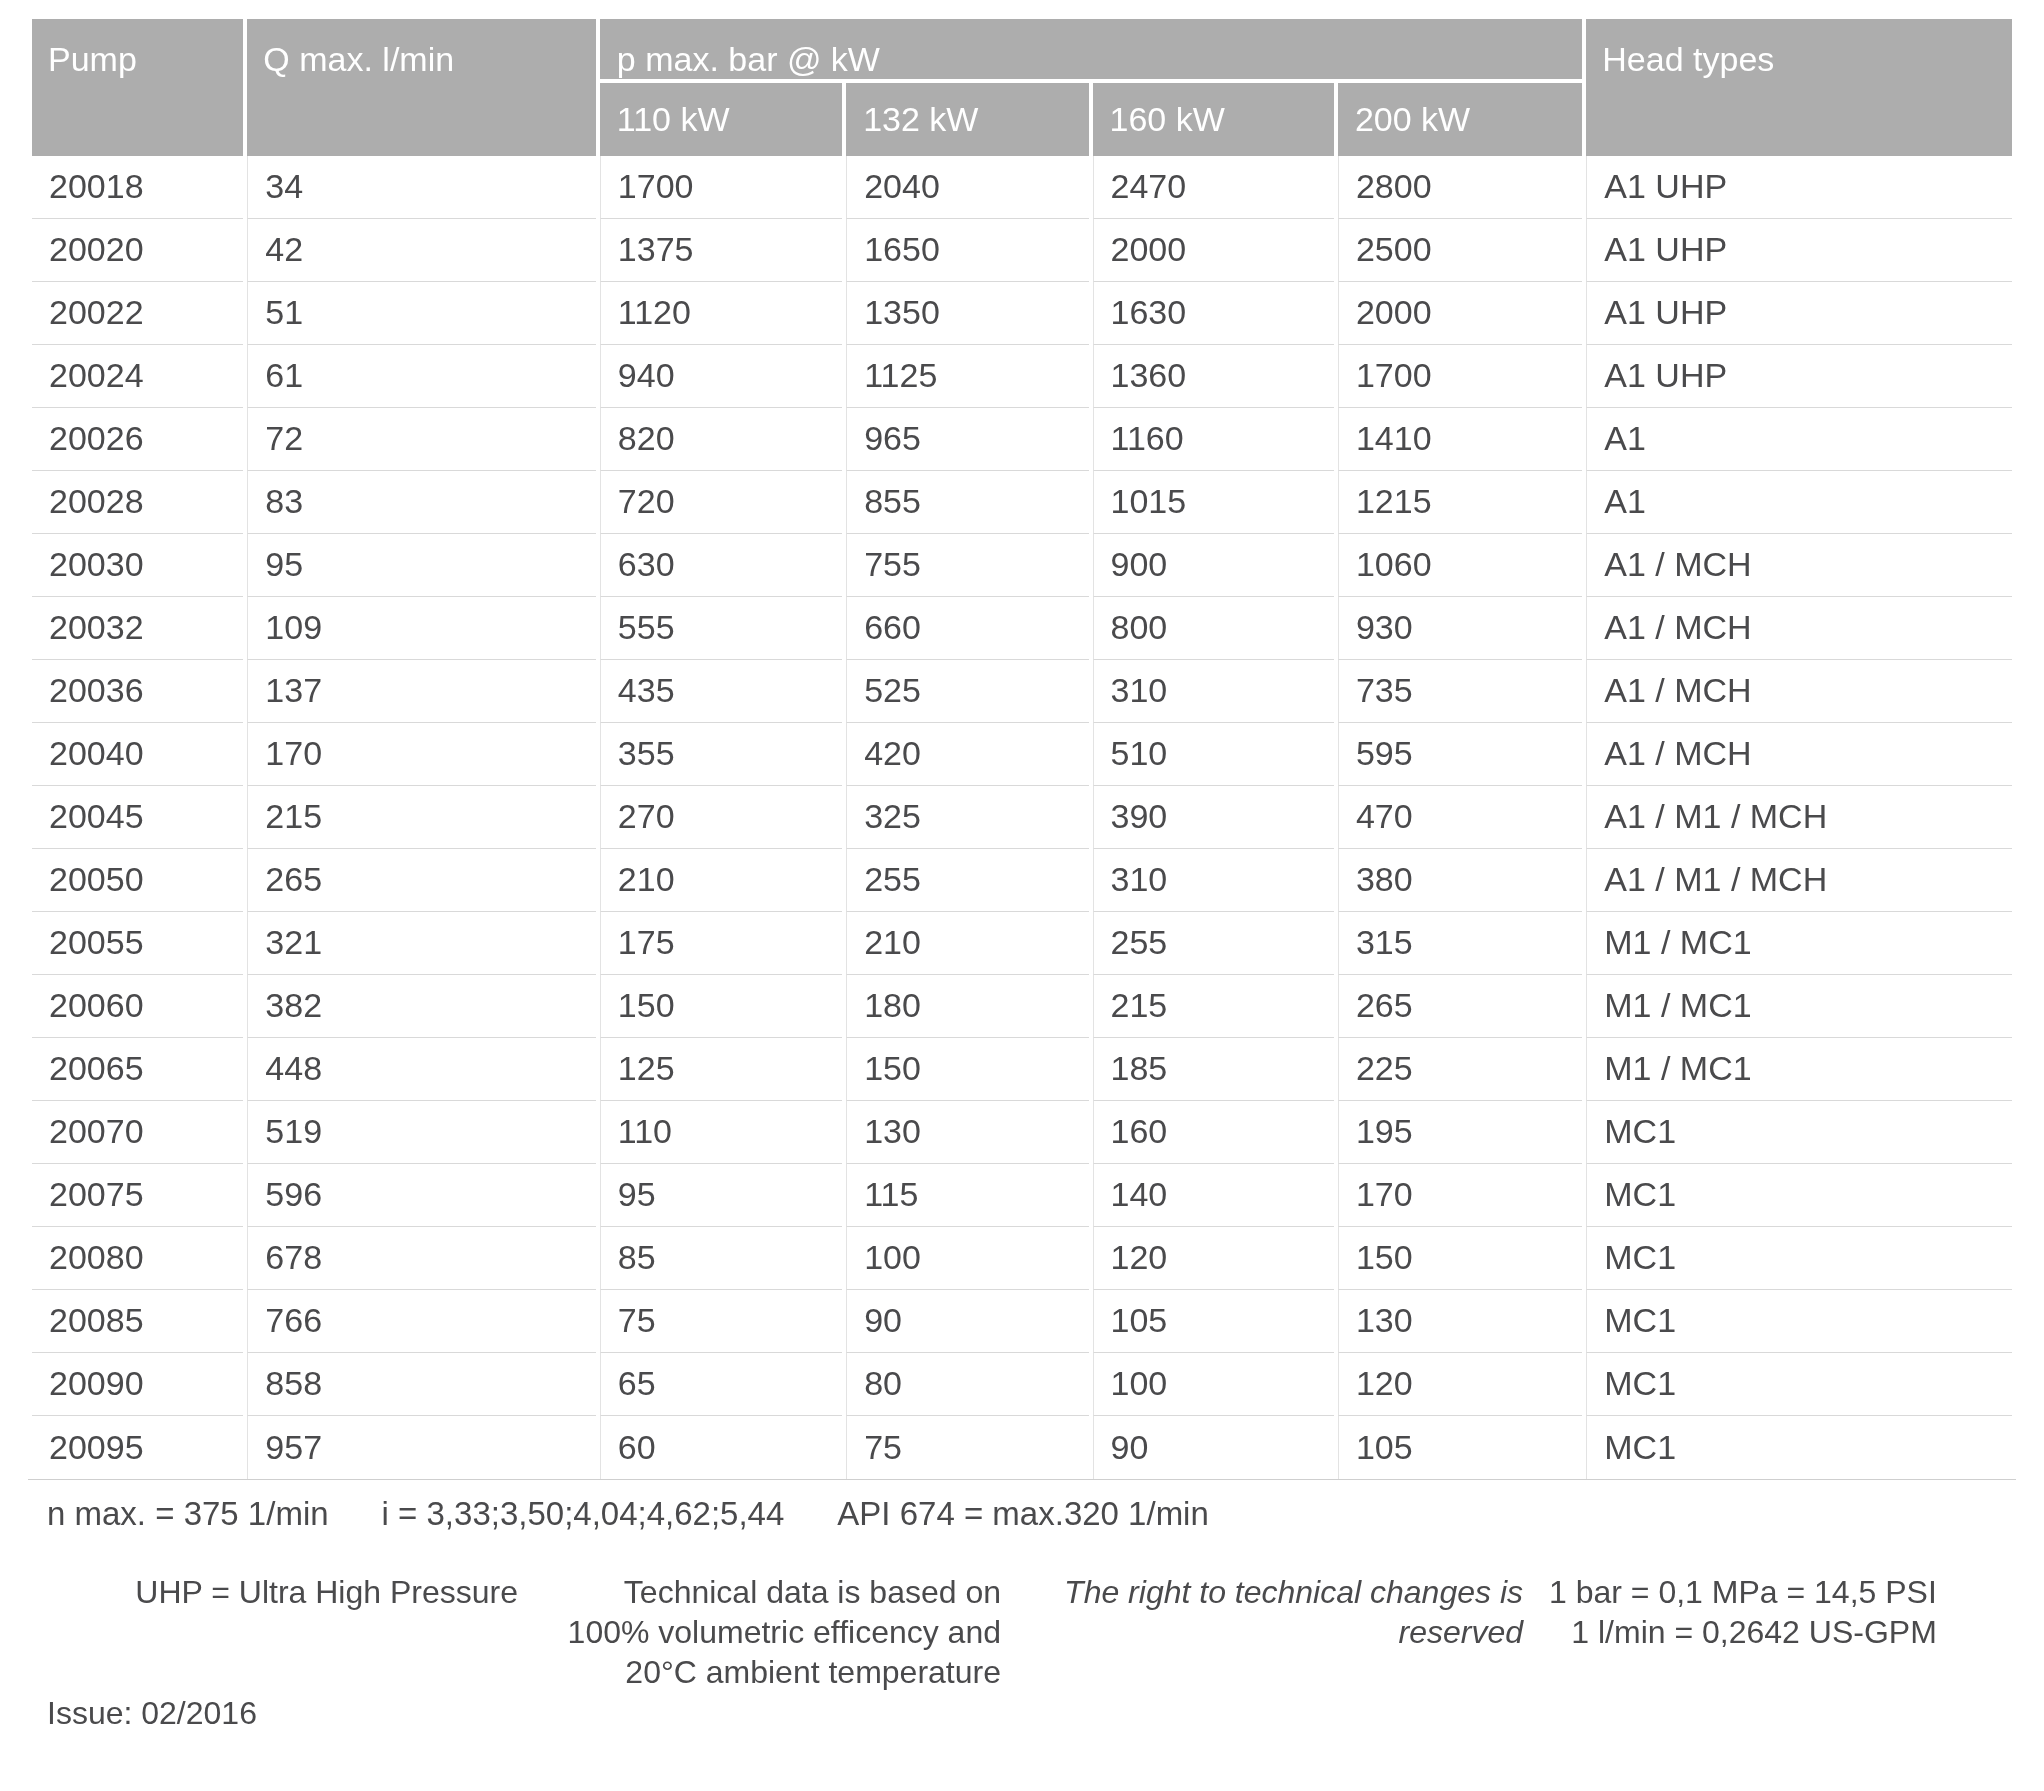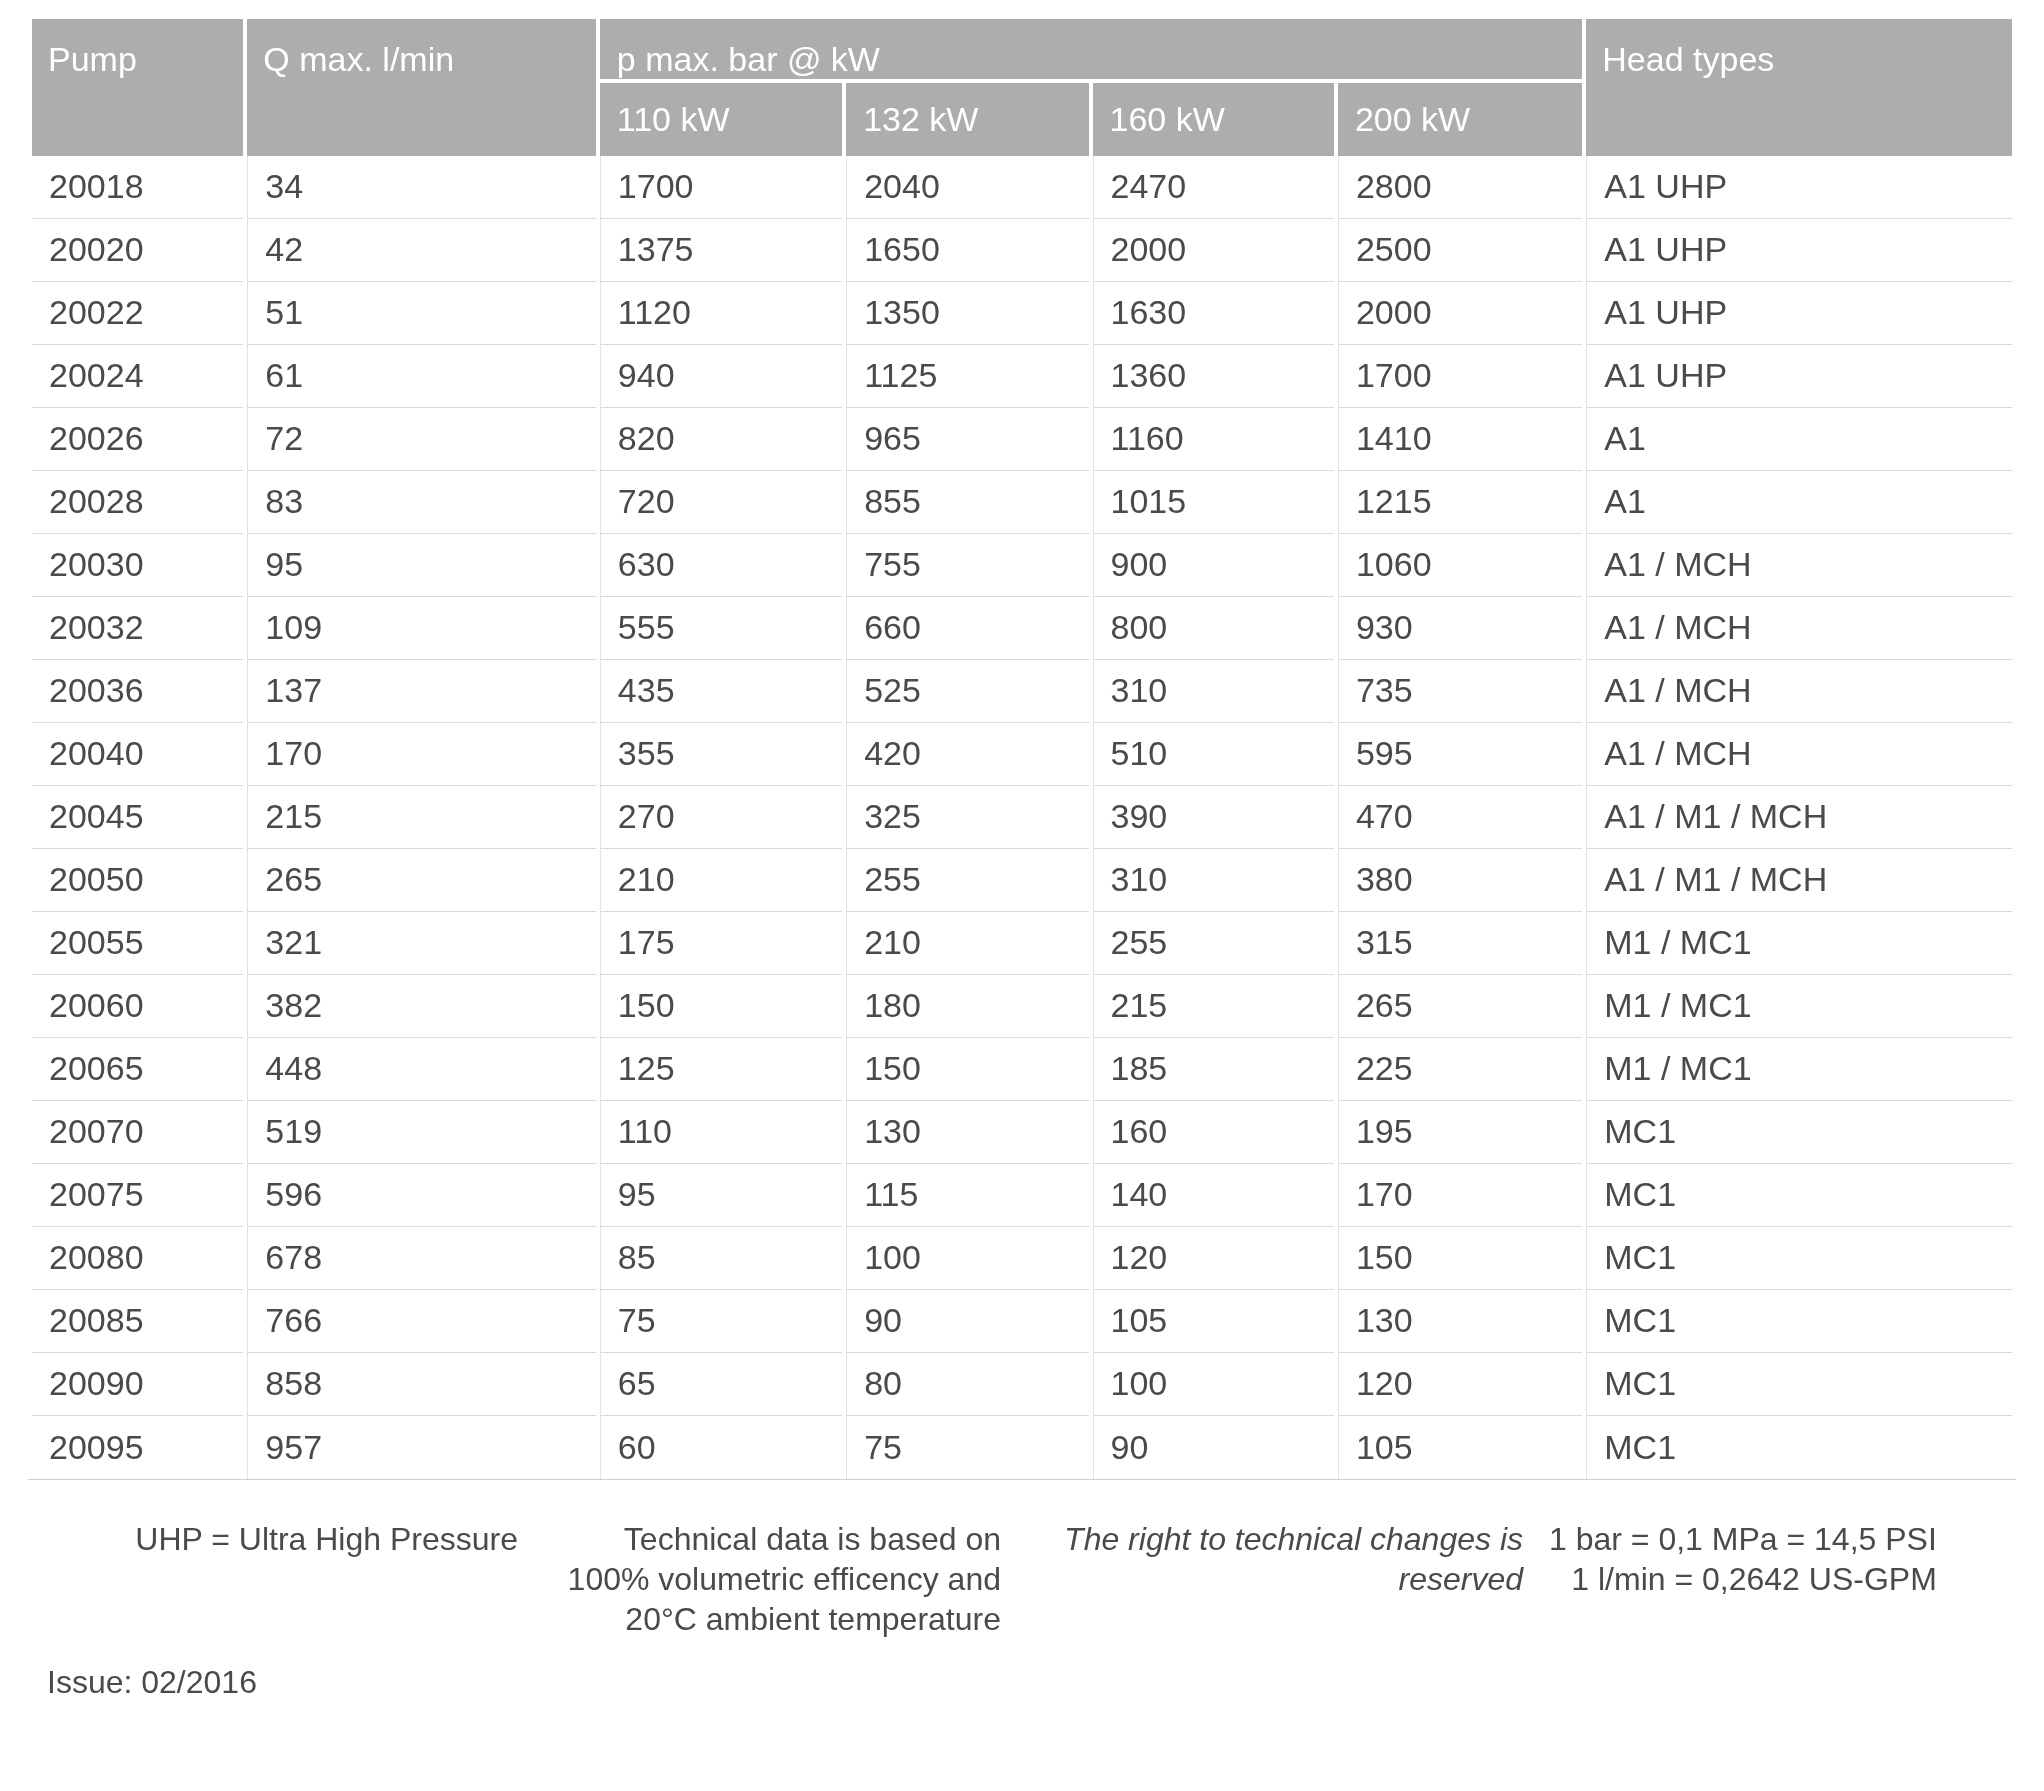--- a/index.html
+++ b/index.html
@@ -43,21 +43,21 @@
   }
   .notes span{margin-right:53px;}
   .footer{
     display:flex;margin:39px 0 0 19px;font-size:32px;line-height:1.25;
     color:var(--body-text);align-items:flex-start;text-align:right;
   }
   .f-col1{width:497px;padding-right:26px;}
   .f-col2{width:498px;padding-right:51px;margin-left:10px;}
   .f-col3{width:497px;padding-right:26px;font-style:italic;}
   .f-col4{width:auto;}
-  .issue{margin:25px 0 0 19px;font-size:32px;color:var(--body-text);}
+  .issue{margin:3px 0 0 19px;font-size:32px;color:var(--body-text);}
 </style>
 </head>
 <body>
 
 <div class="page">
 
   <table class="spec">
     <colgroup>
       <col style="width:211px">
         <col style="width:348px">
@@ -267,20 +267,23 @@
       <td>957</td>
       <td>60</td>
       <td>75</td>
       <td>90</td>
       <td>105</td>
       <td>MC1</td>
     </tr>
       </tbody>
   </table>
 
+  <div class="notes">
+    <span>n max. = 375 1/min</span><span>i = 3,33;3,50;4,04;4,62;5,44</span><span>API 674 = max.320 1/min</span>
+  </div>
 
   <div class="footer">
     <div class="f-col1">UHP = Ultra High Pressure</div>
     <div class="f-col2">Technical data is based on 100% volumetric efficency and 20°C ambient temperature</div>
     <div class="f-col3">The right to technical changes is reserved</div>
     <div class="f-col4">
       <div>1 bar = 0,1 MPa = 14,5 PSI</div>
       <div>1 l/min = 0,2642 US-GPM</div>
     </div>
   </div>

